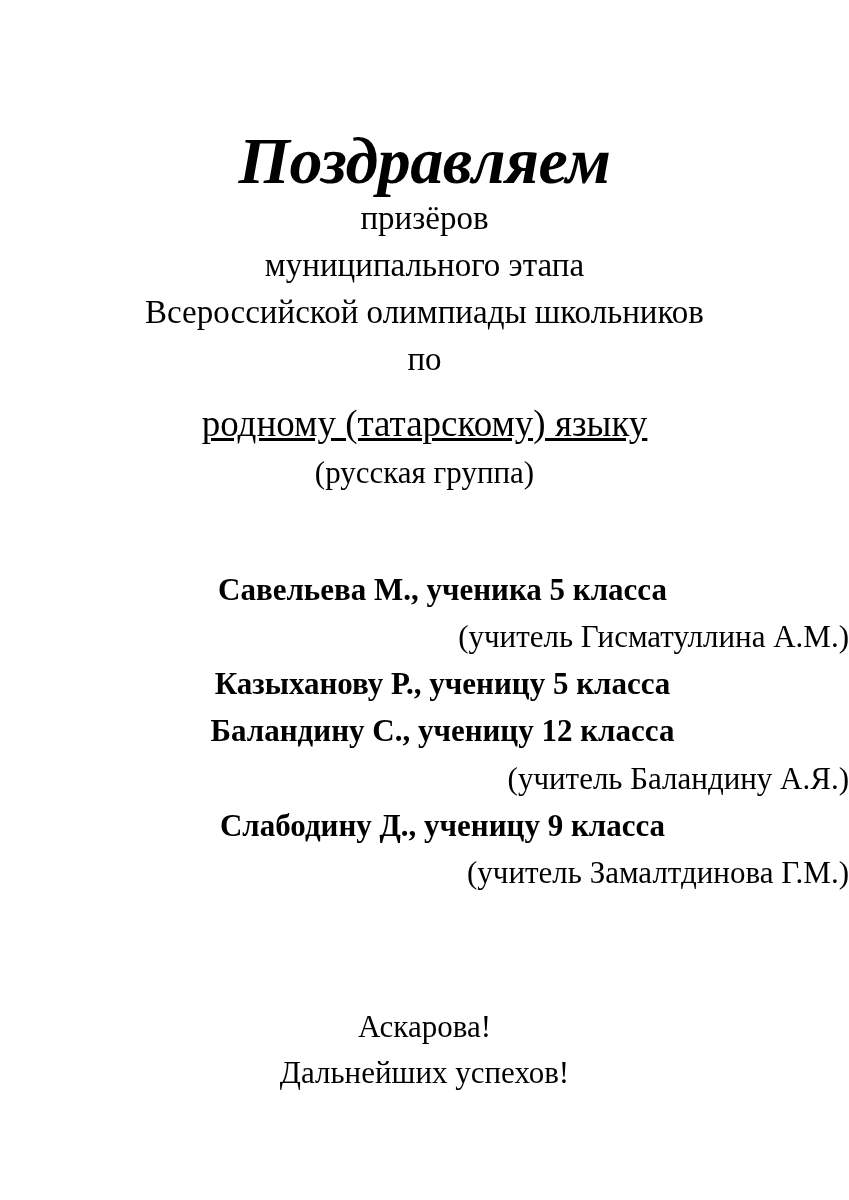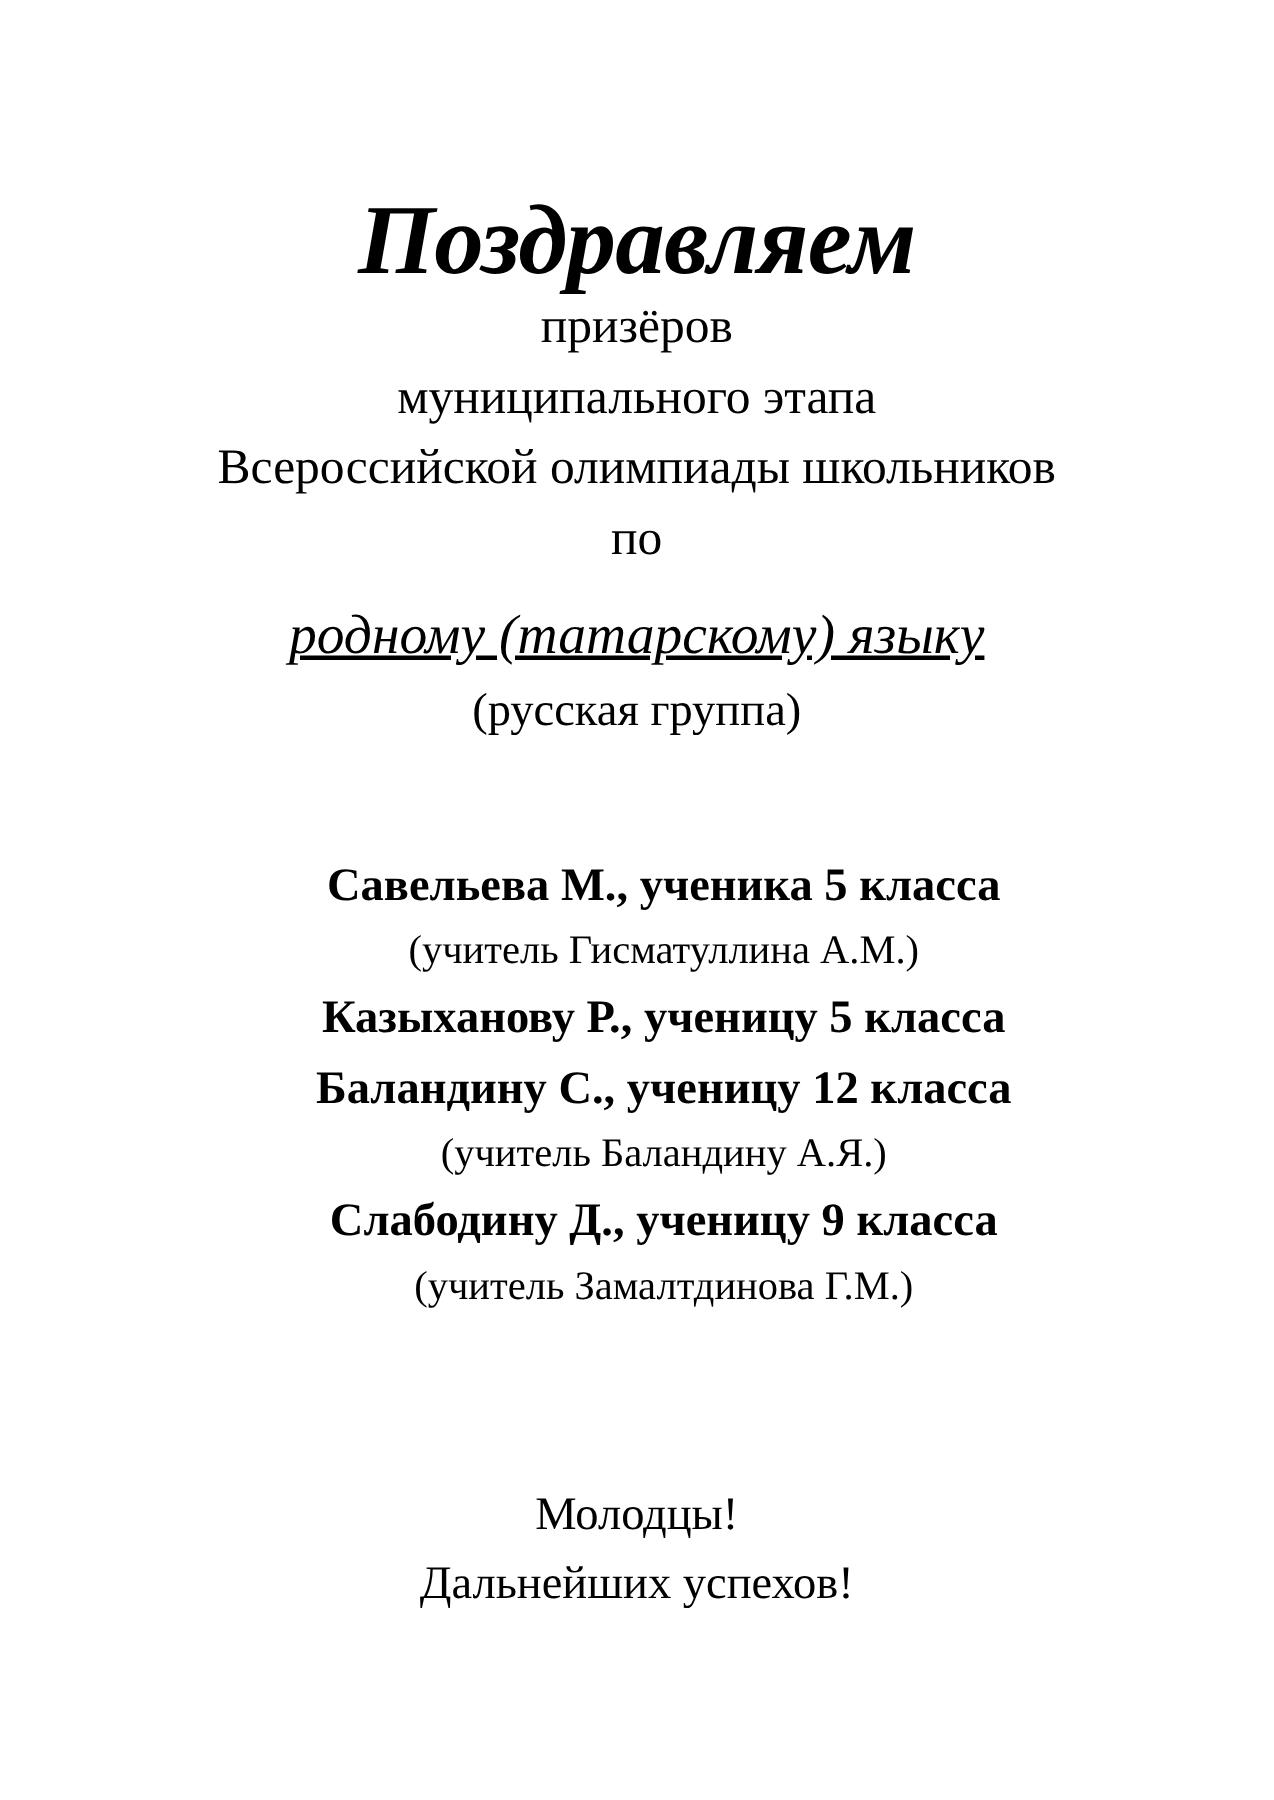--- a/index.html
+++ b/index.html
@@ -34,44 +34,44 @@
     padding-top: 82px;
     letter-spacing: -0.5px;
   }
   .subline {
     font-size: 33px;
     line-height: 1.42;
     margin: 0;
   }
   .subject {
     font-size: 37px;
-    font-style: italic;
     text-decoration: underline;
     line-height: 1.35;
     margin: 16px 0 2px 0;
   }
   .group {
     font-size: 31px;
     line-height: 1.4;
     margin: 0;
   }
   .winners {
     margin-top: 72px;
     padding-left: 36px;
   }
   .winner-name {
     font-size: 31px;
     font-weight: bold;
     line-height: 1.52;
     margin: 0;
   }
   .winner-teacher {
-    font-size: 27px;
+    font-size: 31px;
     line-height: 1.52;
     margin: 0;
+    text-align: right;
   }
   .closing {
     margin-top: 108px;
   }
   .closing-line {
     font-size: 31px;
     line-height: 1.5;
     margin: 0;
   }
 </style>
@@ -98,18 +98,18 @@
       <p class="winner-name">Казыханову Р., ученицу 5 класса</p>
 
       <p class="winner-name">Баландину С., ученицу 12 класса</p>
       <p class="winner-teacher">(учитель Баландину А.Я.)</p>
 
       <p class="winner-name">Слабодину Д., ученицу 9 класса</p>
       <p class="winner-teacher">(учитель Замалтдинова Г.М.)</p>
     </div>
 
     <div class="closing">
-      <p class="closing-line">Молодцы!</p>
+      <p class="closing-line">Аскарова!</p>
       <p class="closing-line">Дальнейших успехов!</p>
     </div>
 
   </div>
 </div>
 
 </body></html>

